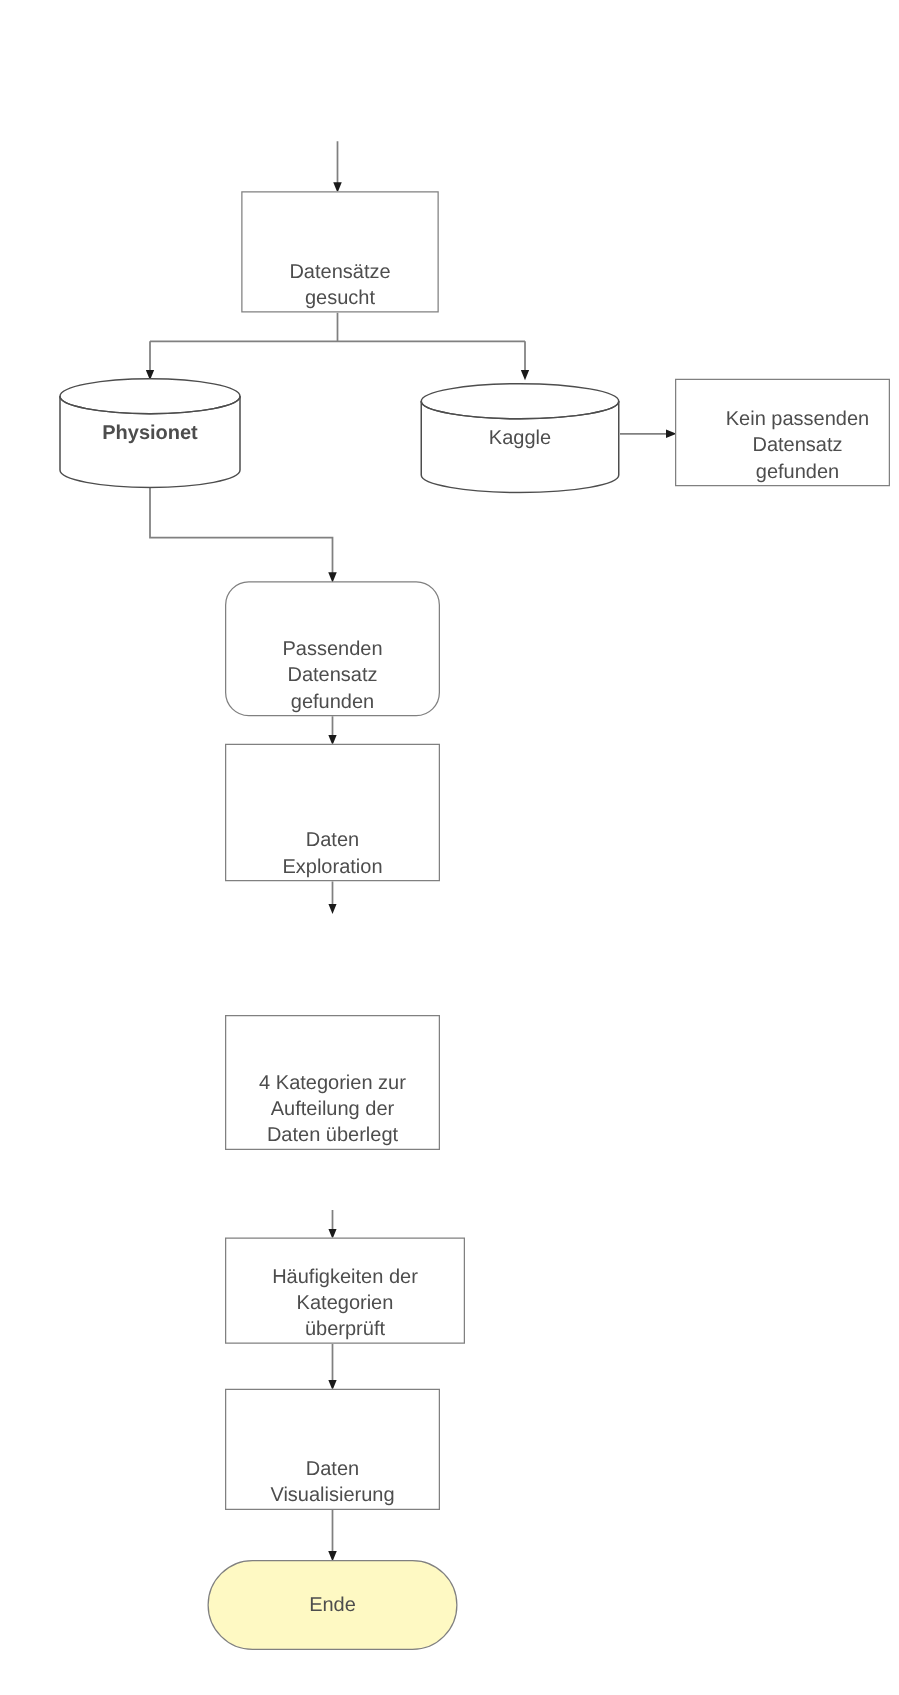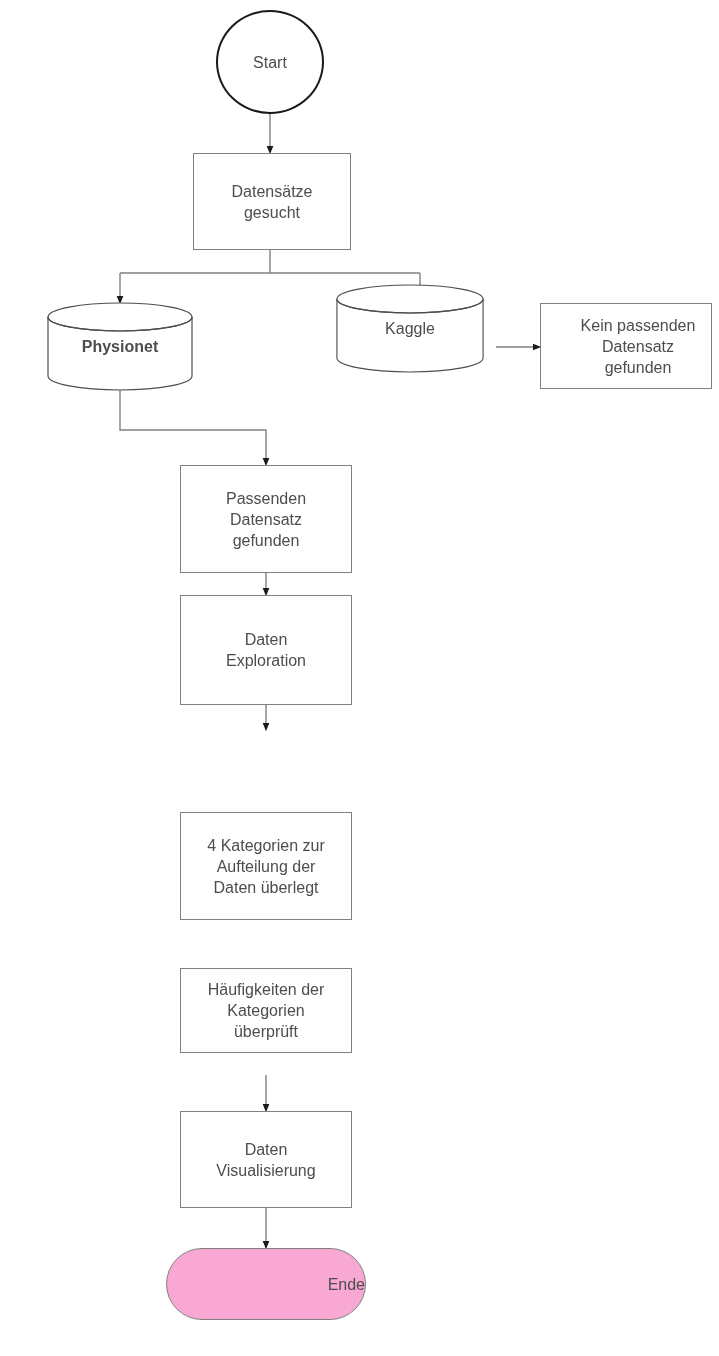--- a/index.html
+++ b/index.html
@@ -6,23 +6,23 @@
   body{width:719px;height:1356px;position:relative;overflow:hidden;
        font-family:"Liberation Sans","DejaVu Sans",sans-serif;}
   #stage{position:absolute;left:0;top:0;width:719px;height:1356px;}
   svg#edges{position:absolute;left:0;top:0;width:719px;height:1356px;}
 
   .node{position:absolute;box-sizing:border-box;display:flex;
         align-items:center;justify-content:center;text-align:center;
         color:#4d4d4d;font-size:16px;line-height:21px;}
   .node .lbl{display:block;white-space:pre-line;}
 
-  .proc{border:1px solid #808080;background:#ffffff;}
+  .proc{border:1px solid #808080;background:#ffffff;align-items:flex-end;}
   .term-circle{border:2px solid #1a1a1a;border-radius:50%;background:#ffffff;color:#4d4d4d;}
-  .term-round{border:1px solid #808080;border-radius:36px;background:#f9a8d4;justify-content:flex-end;}
+  .term-round{border:1px solid #808080;border-radius:36px;background:#fef9c3;}
 
   .cyl{background:transparent;border:0;}
   .cyl .cyl-svg{position:absolute;left:0;top:0;width:100%;height:100%;}
   .cyl .lbl{position:relative;z-index:2;}
 </style>
 </head>
 <body>
 
 <div id="stage">
 
@@ -47,72 +47,69 @@
 
       <path d="M266,573 L266,592" marker-end="url(#ah)"></path>
       <path d="M266,705 L266,727" marker-end="url(#ah)"></path>
       <path d="M266,838 L266,857" marker-end="url(#ah)"></path>
       <path d="M266,968 L266,987" marker-end="url(#ah)"></path>
       <path d="M266,1075 L266,1108" marker-end="url(#ah)"></path>
       <path d="M266,1208 L266,1245" marker-end="url(#ah)"></path>
     </g>
   </svg>
 
-  <div class="node term-circle" style="left:216px;top:10px;width:108px;height:104px;">
-    <span class="lbl">Start</span>
-  </div>
 
   <div class="node proc" style="left:193px;top:153px;width:158px;height:97px;">
     <span class="lbl">Datensätze
 gesucht</span>
   </div>
 
   <div class="node cyl" style="left:47px;top:302px;width:146px;height:89px;font-weight:bold;">
     <svg class="cyl-svg" viewBox="0 0 146 89" preserveAspectRatio="none">
       <path d="M1,15 L1,74 A72,14 0 0 0 145,74 L145,15" fill="#ffffff" stroke="#4d4d4d" stroke-width="1.2"></path>
       <ellipse cx="73" cy="15" rx="72" ry="14" fill="#ffffff" stroke="#4d4d4d" stroke-width="1.2"></ellipse>
       <path d="M1,15 A72,14 0 0 0 145,15" fill="none" stroke="#4d4d4d" stroke-width="1.2"></path>
     </svg>
     <span class="lbl">Physionet</span>
   </div>
 
-  <div class="node cyl" style="left:336px;top:284px;width:148px;height:89px;">
+  <div class="node cyl" style="left:336px;top:306px;width:160px;height:89px;">
     <svg class="cyl-svg" viewBox="0 0 160 89" preserveAspectRatio="none">
       <path d="M1,15 L1,74 A79,14 0 0 0 159,74 L159,15" fill="#ffffff" stroke="#4d4d4d" stroke-width="1.2"></path>
       <ellipse cx="80" cy="15" rx="79" ry="14" fill="#ffffff" stroke="#4d4d4d" stroke-width="1.2"></ellipse>
       <path d="M1,15 A79,14 0 0 0 159,15" fill="none" stroke="#4d4d4d" stroke-width="1.2"></path>
     </svg>
     <span class="lbl">Kaggle</span>
   </div>
 
   <div class="node proc" style="left:540px;top:303px;width:172px;height:86px;padding-left:24px;">
     <span class="lbl">Kein passenden
 Datensatz
 gefunden</span>
   </div>
 
-  <div class="node proc" style="left:180px;top:465px;width:172px;height:108px;">
+  <div class="node proc" style="left:180px;top:465px;width:172px;height:108px;border-radius:19px;">
     <span class="lbl">Passenden
 Datensatz
 gefunden</span>
   </div>
 
   <div class="node proc" style="left:180px;top:595px;width:172px;height:110px;">
     <span class="lbl">Daten
 Exploration</span>
   </div>
 
 
   <div class="node proc" style="left:180px;top:812px;width:172px;height:108px;">
     <span class="lbl">4 Kategorien zur
 Aufteilung der
 Daten überlegt</span>
   </div>
 
-  <div class="node proc" style="left:180px;top:968px;width:172px;height:85px;">
+  <div class="node proc" style="left:180px;top:990px;width:192px;height:85px;">
     <span class="lbl">Häufigkeiten der
 Kategorien
 überprüft</span>
   </div>
 
   <div class="node proc" style="left:180px;top:1111px;width:172px;height:97px;">
     <span class="lbl">Daten
 Visualisierung</span>
   </div>
 

